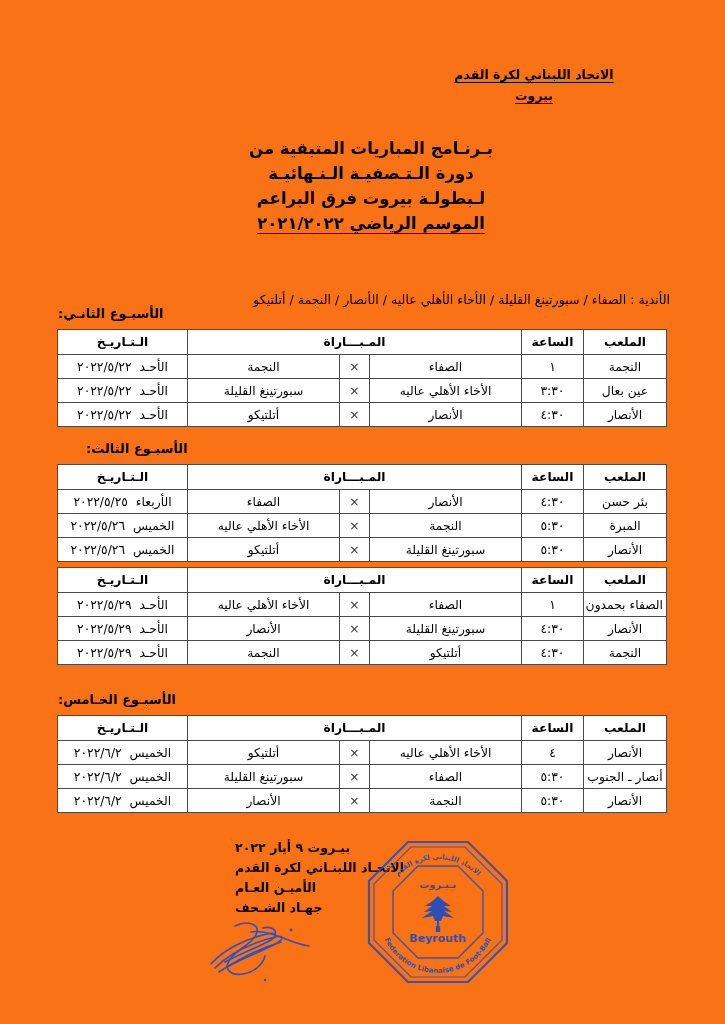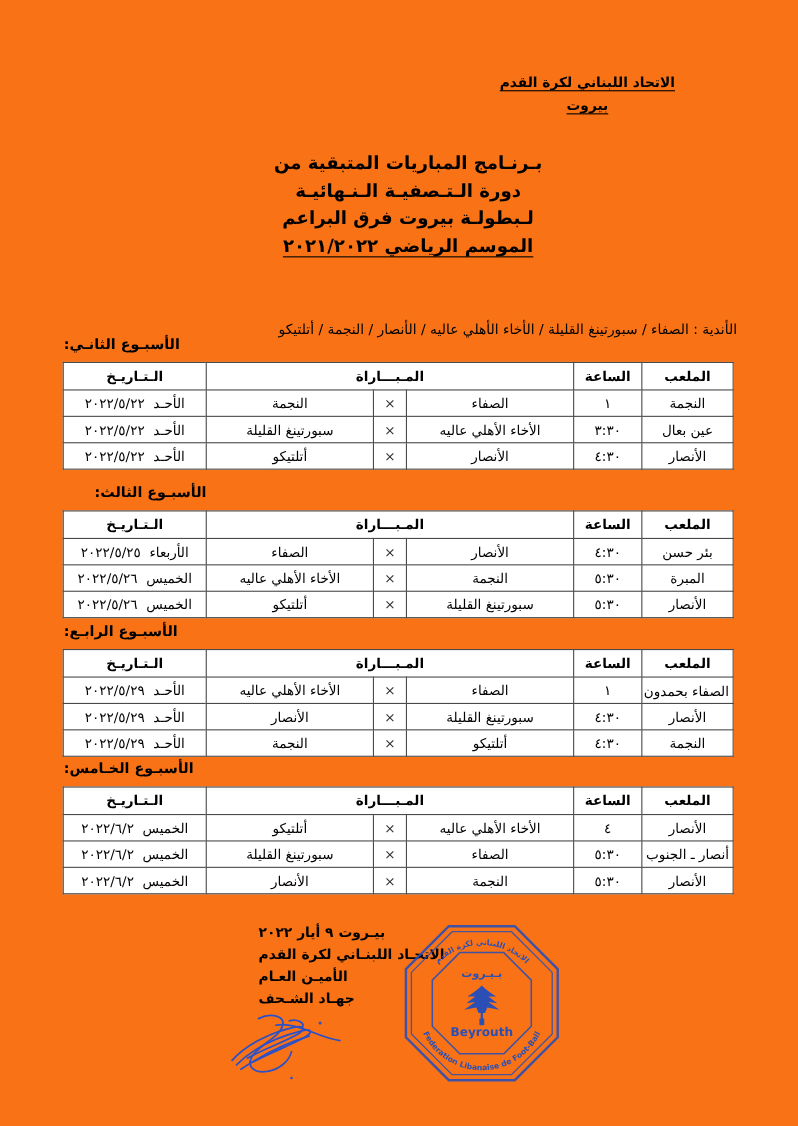--- a/index.html
+++ b/index.html
@@ -283,21 +283,20 @@
           <td>سبورتينغ القليلة</td>
           <td class="cell-x">×</td>
           <td>أتلتيكو</td>
           <td class="cell-date"><span class="dayname">الخميس</span>&nbsp; <span>٢٠٢٢/٥/٢٦</span></td>
         </tr>
       </tbody>
     </table>
   </div>
 
   <div class="week-block week-4">
-    <div class="week-heading"><span>الأسبـوع الرابـع:</span></div>
     <table class="sched">
       <colgroup>
         <col class="col-venue">
           <col class="col-time">
           <col class="col-teamB">
           <col class="col-x">
           <col class="col-teamA">
           <col class="col-date">
       </colgroup>
       <thead>

